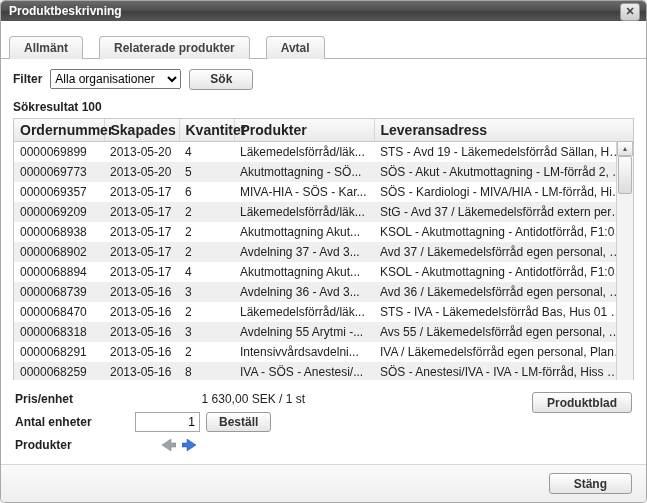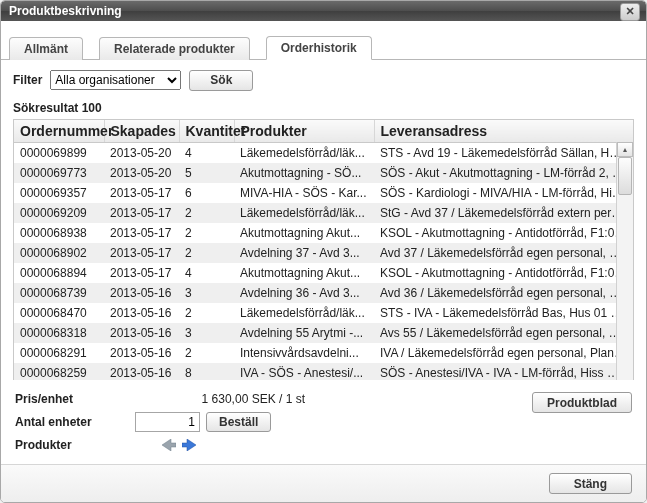--- a/index.html
+++ b/index.html
@@ -254,21 +254,21 @@
 <div class="window">
 
   <div class="titlebar">
     <span>Produktbeskrivning</span>
     <div class="close">✕</div>
   </div>
 
   <div class="tabs">
     <div class="tab"><span>Allmänt</span></div>
     <div class="tab"><span>Relaterade produkter</span></div>
-    <div class="tab active"><span>Orderhistorik</span></div>
+    <div class="tab"><span>Avtal</span></div>
   </div>
 
   <div class="content">
 
     <div class="filter-row">
       <label>Filter</label>
       <select>
         <option>Alla organisationer</option>
       </select>
       <button class="btn">Sök</button>

